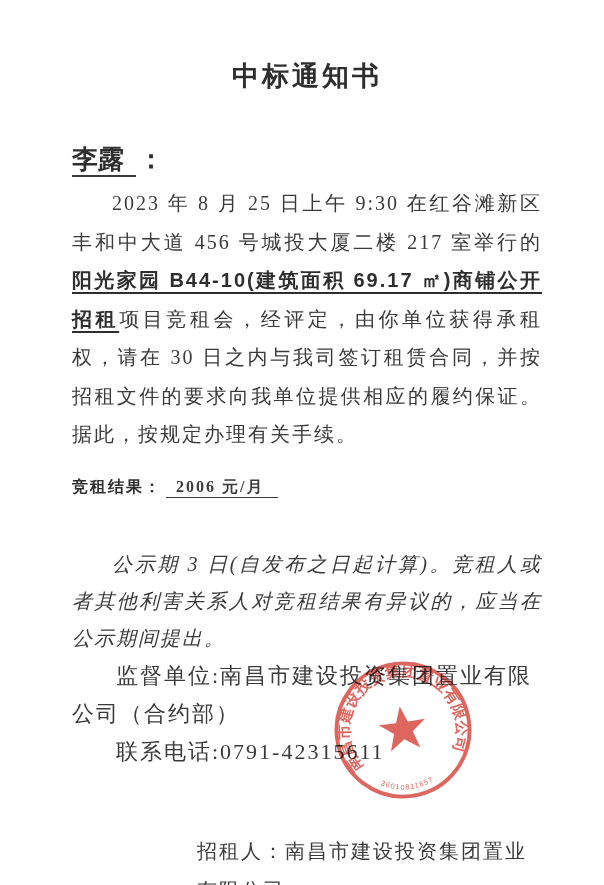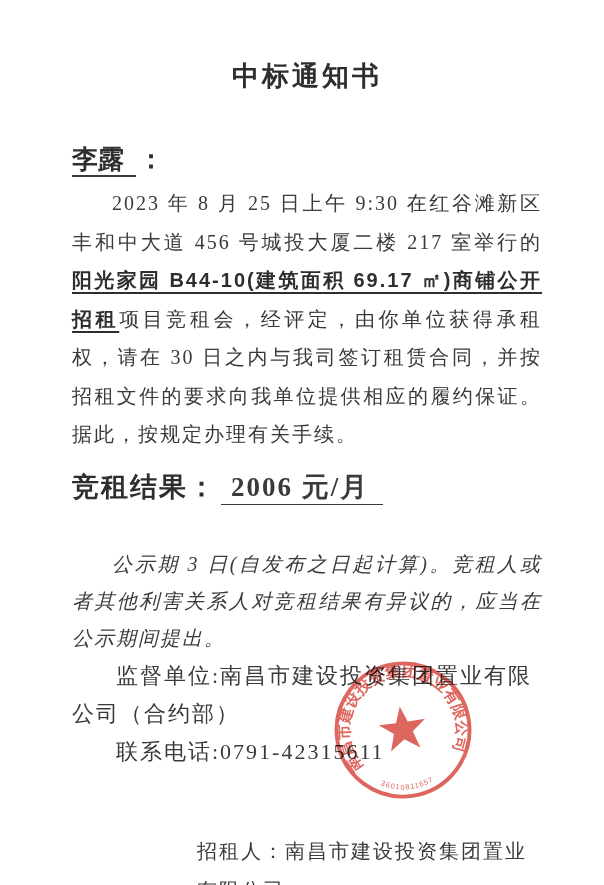--- a/index.html
+++ b/index.html
@@ -51,21 +51,21 @@
   .bold-seg{
     font-family:"Liberation Sans", sans-serif;
     font-weight:bold;
     color:#2e2e2e;
     text-decoration:underline;
     text-decoration-thickness:2px;
     text-underline-offset:5px;
   }
   .result-line{
     margin-top:18px;
-    font-size:27px;
+    font-size:16px;
     line-height:30px;
   }
   .result-label{
     font-family:"Liberation Sans", sans-serif;
     font-weight:bold;
     color:#2e2e2e;
     letter-spacing:2px;
   }
   .result-value{
     font-weight:bold;

